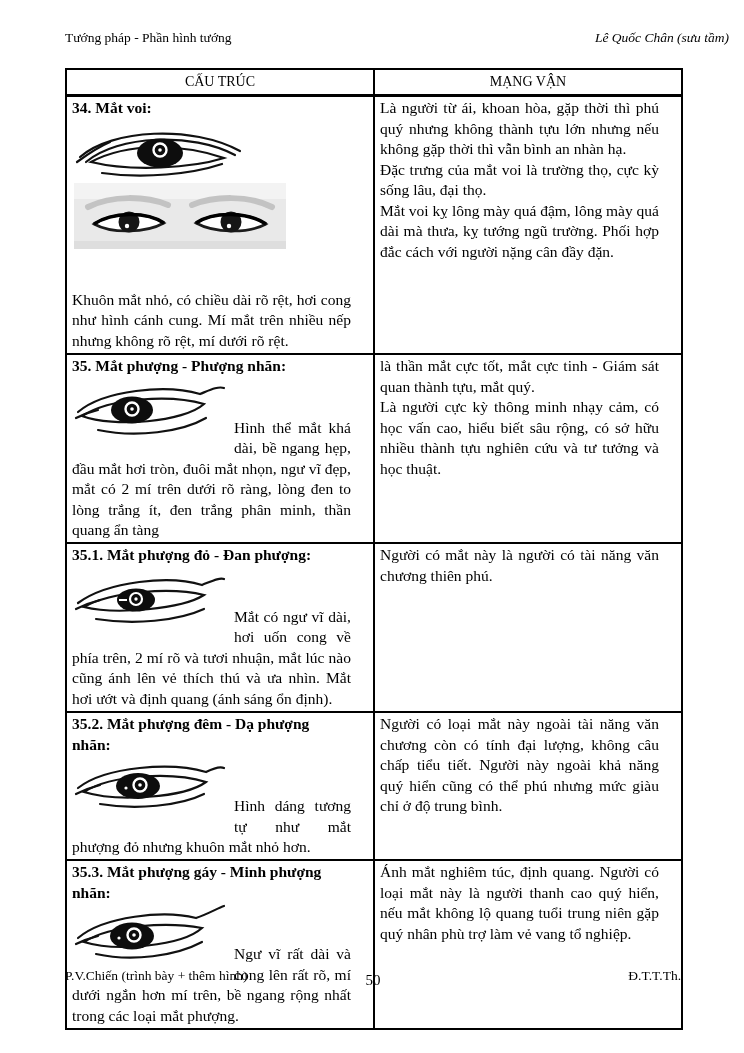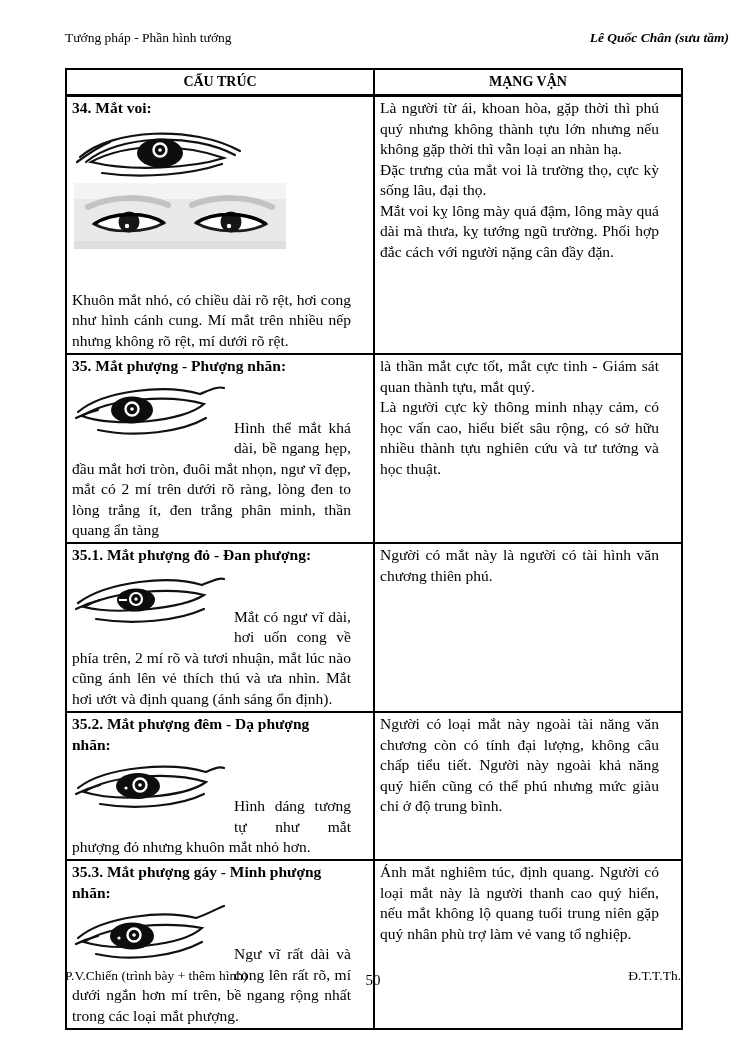--- a/index.html
+++ b/index.html
@@ -9,32 +9,32 @@
     position: relative;
     font-family: "Liberation Serif", "DejaVu Serif", serif;
     color: #000;
   }
   .page { position: absolute; left: 65px; top: 30px; width: 664px; }
 
   
   .runhead { display: flex; justify-content: space-between; align-items: baseline;
              font-size: 13.5px; margin-bottom: 22px; }
   .runhead .rh-left { font-style: normal; }
-  .runhead .rh-right { font-weight: bold; font-style: italic; }
+  .runhead .rh-right { font-weight: normal; font-style: italic; }
 
   
   table.main { width: 616px; border-collapse: collapse; table-layout: fixed; }
   table.main col.c1 { width: 308px; }
   table.main col.c2 { width: 308px; }
   table.main th, table.main td {
     border: 2px solid #000; vertical-align: top;
     font-size: 15.5px; line-height: 1.32; padding: 1px 22px 2px 5px;
   }
   table.main th {
-    font-size: 14px; font-weight: bold; text-align: center;
+    font-size: 14px; font-weight: normal; text-align: center;
     padding: 3px 4px; border-bottom: 3px solid #000;
   }
   .row-title { font-weight: bold; }
   .cell-text { text-align: justify; margin-top: 41px; }
   .fate p { text-align: justify; }
 
   .sketch-block { display: block; margin: 2px 0 2px 2px; }
   .sketch-float { float: left; width: 156px; margin: 1px 6px 0 0; }
   .photo-block { display: block; margin: 6px 0 4px 2px; }
   .clearfix::after { content: ""; display: block; clear: both; }
@@ -104,21 +104,21 @@
             <path d="M20,41 C38,29 72,28 90,40" fill="none" stroke="#000" stroke-width="3.4"></path>
             <path d="M122,40 C140,28 174,29 192,41 C174,51 140,50 122,40 Z" fill="#ffffff" stroke="#1c1c1c" stroke-width="2.6"></path>
             <circle cx="157" cy="39" r="10.5" fill="#161616"></circle>
             <circle cx="155" cy="43" r="2.2" fill="#ffffff"></circle>
             <path d="M122,40 C140,28 174,29 192,41" fill="none" stroke="#000" stroke-width="3.4"></path>
           </svg>
           <div class="cell-text">Khuôn mắt nhỏ, có chiều dài rõ rệt, hơi cong như hình cánh cung. Mí mắt trên nhiều nếp nhưng không rõ rệt, mí dưới rõ rệt.</div>
         </td>
         <td>
           <div class="fate">
-            <p>Là người từ ái, khoan hòa, gặp thời thì phú quý nhưng không thành tựu lớn nhưng nếu không gặp thời thì vẫn loại an nhàn hạ.</p>
+            <p>Là người từ ái, khoan hòa, gặp thời thì phú quý nhưng không thành tựu lớn nhưng nếu không gặp thời thì vẫn bình an nhàn hạ.</p>
             <p>Đặc trưng của mắt voi là trường thọ, cực kỳ sống lâu, đại thọ.</p>
             <p>Mắt voi kỵ lông mày quá đậm, lông mày quá dài mà thưa, kỵ tướng ngũ trường. Phối hợp đắc cách với người nặng cân đầy đặn.</p>
           </div>
         </td>
       </tr>
 
       <tr class="r35">
         <td class="clearfix">
           <div class="row-title">35. Mắt phượng - Phượng nhãn:</div>
           <svg class="sketch-float" width="152" height="74" viewBox="0 0 152 74">
@@ -155,21 +155,21 @@
             </g>
             <ellipse cx="62" cy="33" rx="19" ry="11.5" fill="#0d0d0d"></ellipse>
             <circle cx="62" cy="32" r="6" fill="none" stroke="#ffffff" stroke-width="2.2"></circle>
             <circle cx="62" cy="32" r="1.7" fill="#ffffff"></circle>
             <path d="M45,33 h8" stroke="#ffffff" stroke-width="2"></path>
           </svg>
           <div class="cell-text">Mắt có ngư vĩ dài, hơi uốn cong về phía trên, 2 mí rõ và tươi nhuận, mắt lúc nào cũng ánh lên vẻ thích thú và ưa nhìn. Mắt hơi ướt và định quang (ánh sáng ổn định).</div>
         </td>
         <td>
           <div class="fate">
-            <p>Người có mắt này là người có tài hình văn chương thiên phú.</p>
+            <p>Người có mắt này là người có tài năng văn chương thiên phú.</p>
           </div>
         </td>
       </tr>
 
       <tr class="r352">
         <td class="clearfix">
           <div class="row-title">35.2. Mắt phượng đêm - Dạ phượng nhãn:</div>
           <svg class="sketch-float" width="152" height="64" viewBox="0 0 152 64">
             <g fill="none" stroke="#111" stroke-width="2.2" stroke-linecap="round">
               <path d="M4,32 C32,10 98,6 132,16 C140,12 146,10 150,12"></path>

